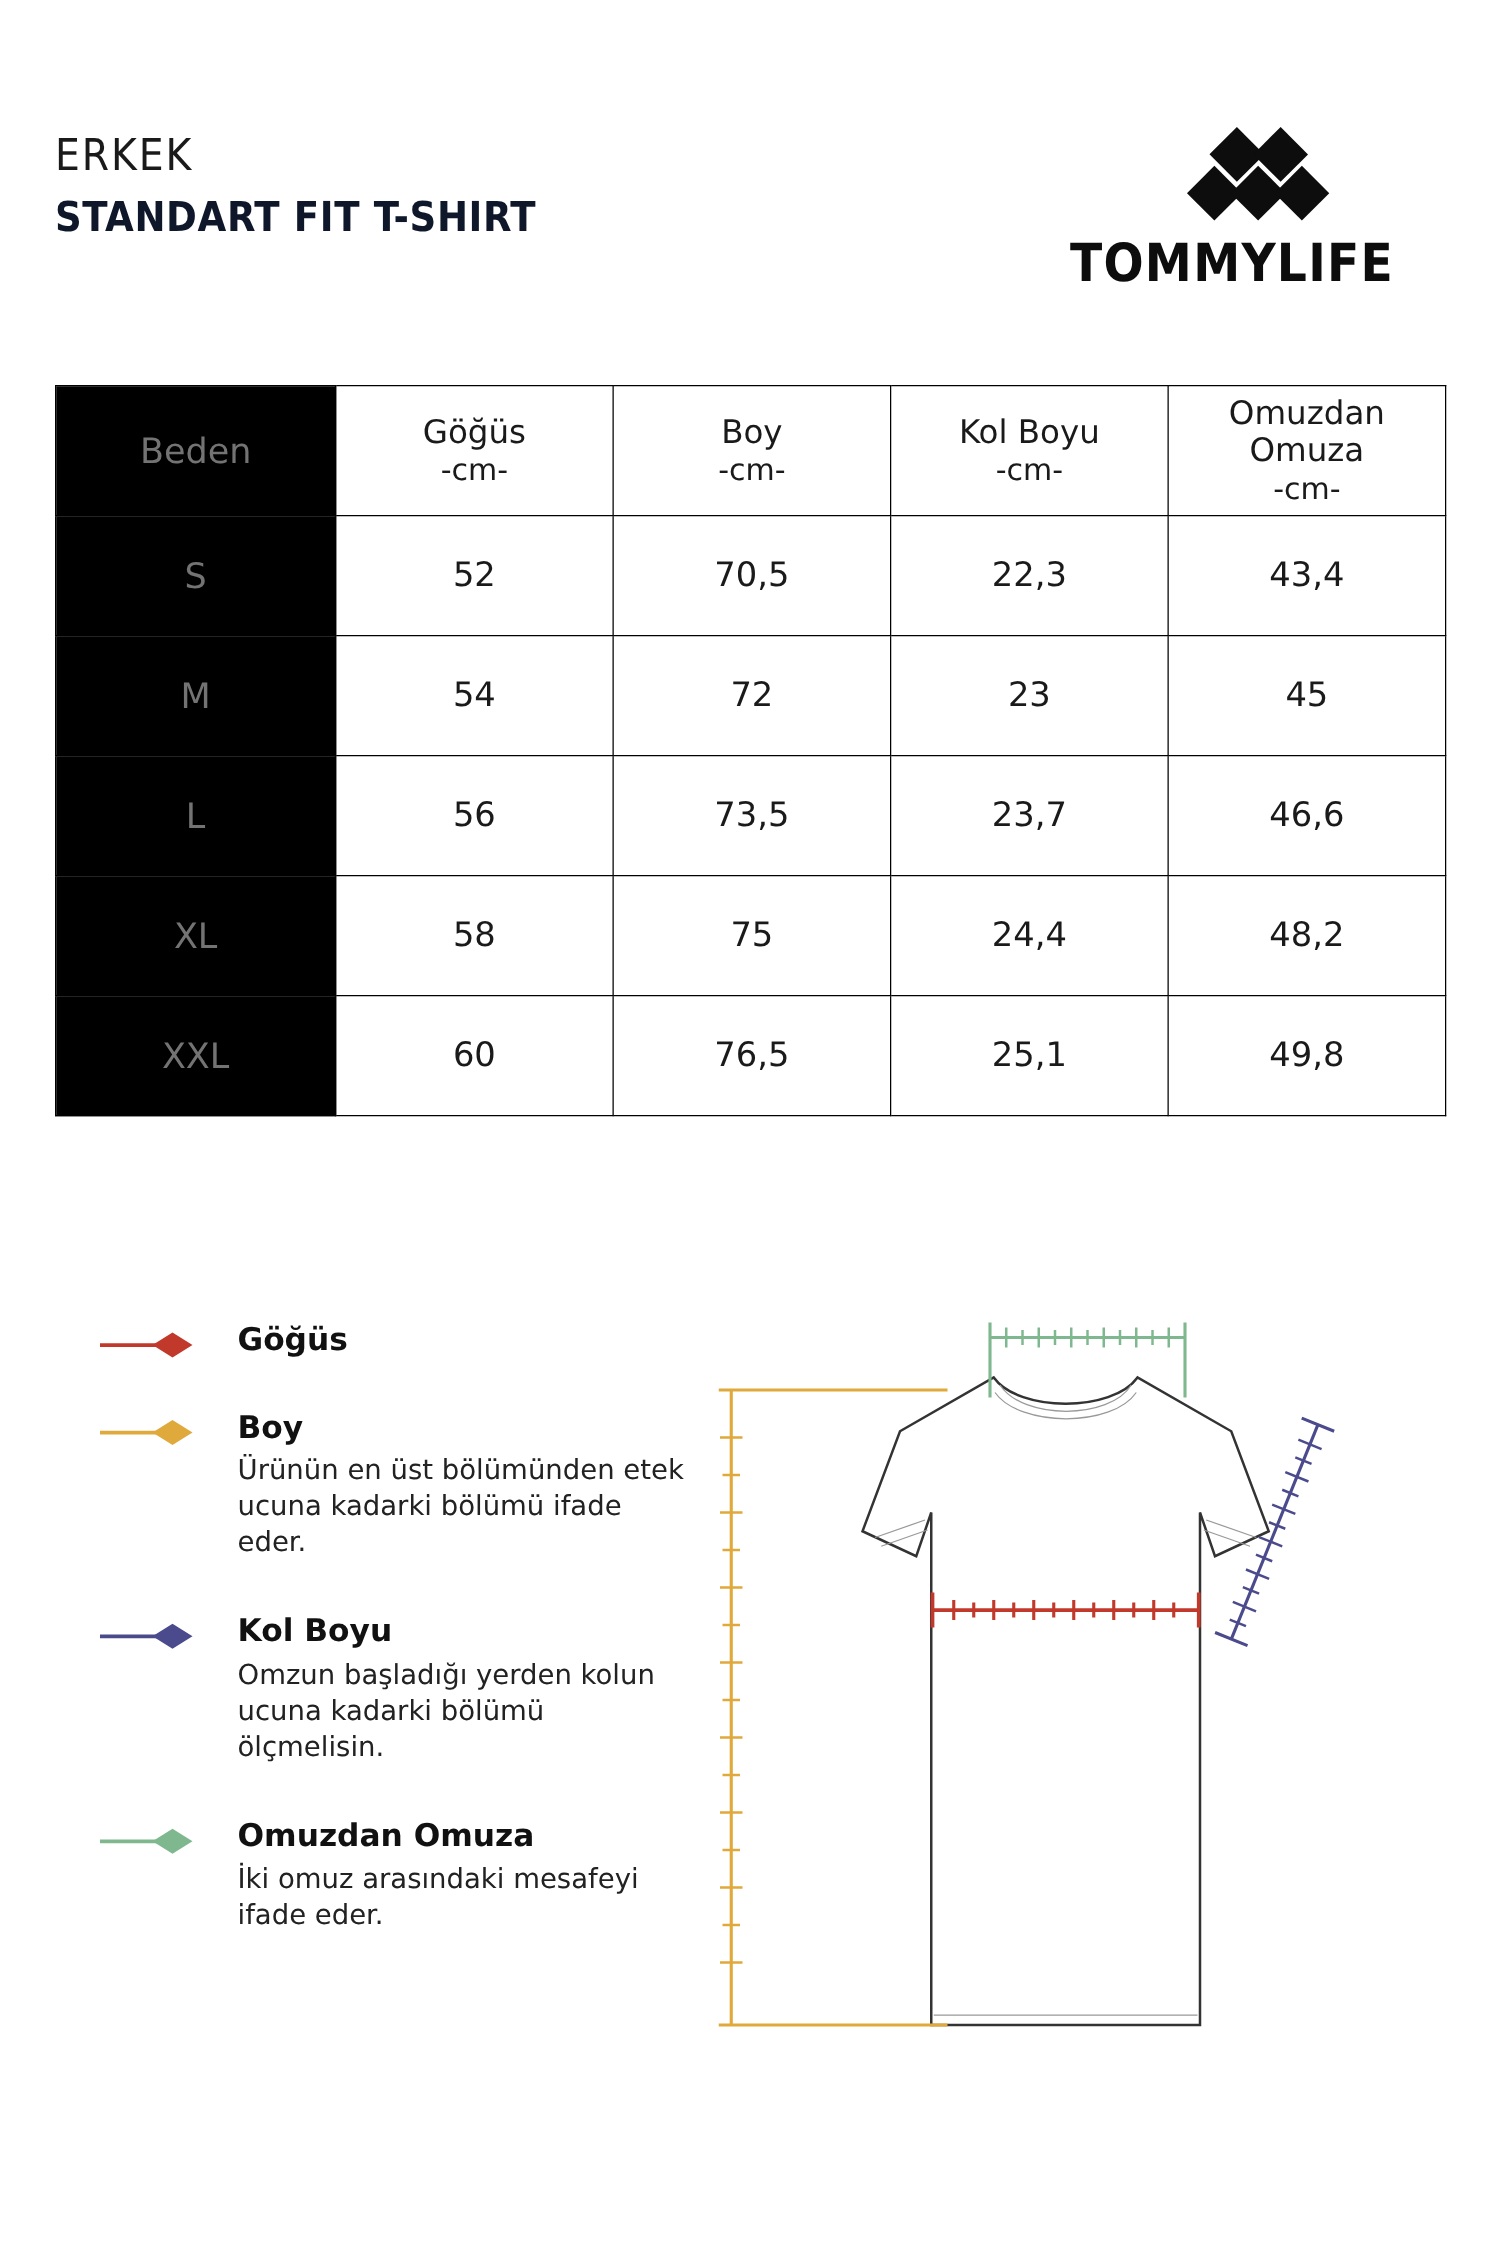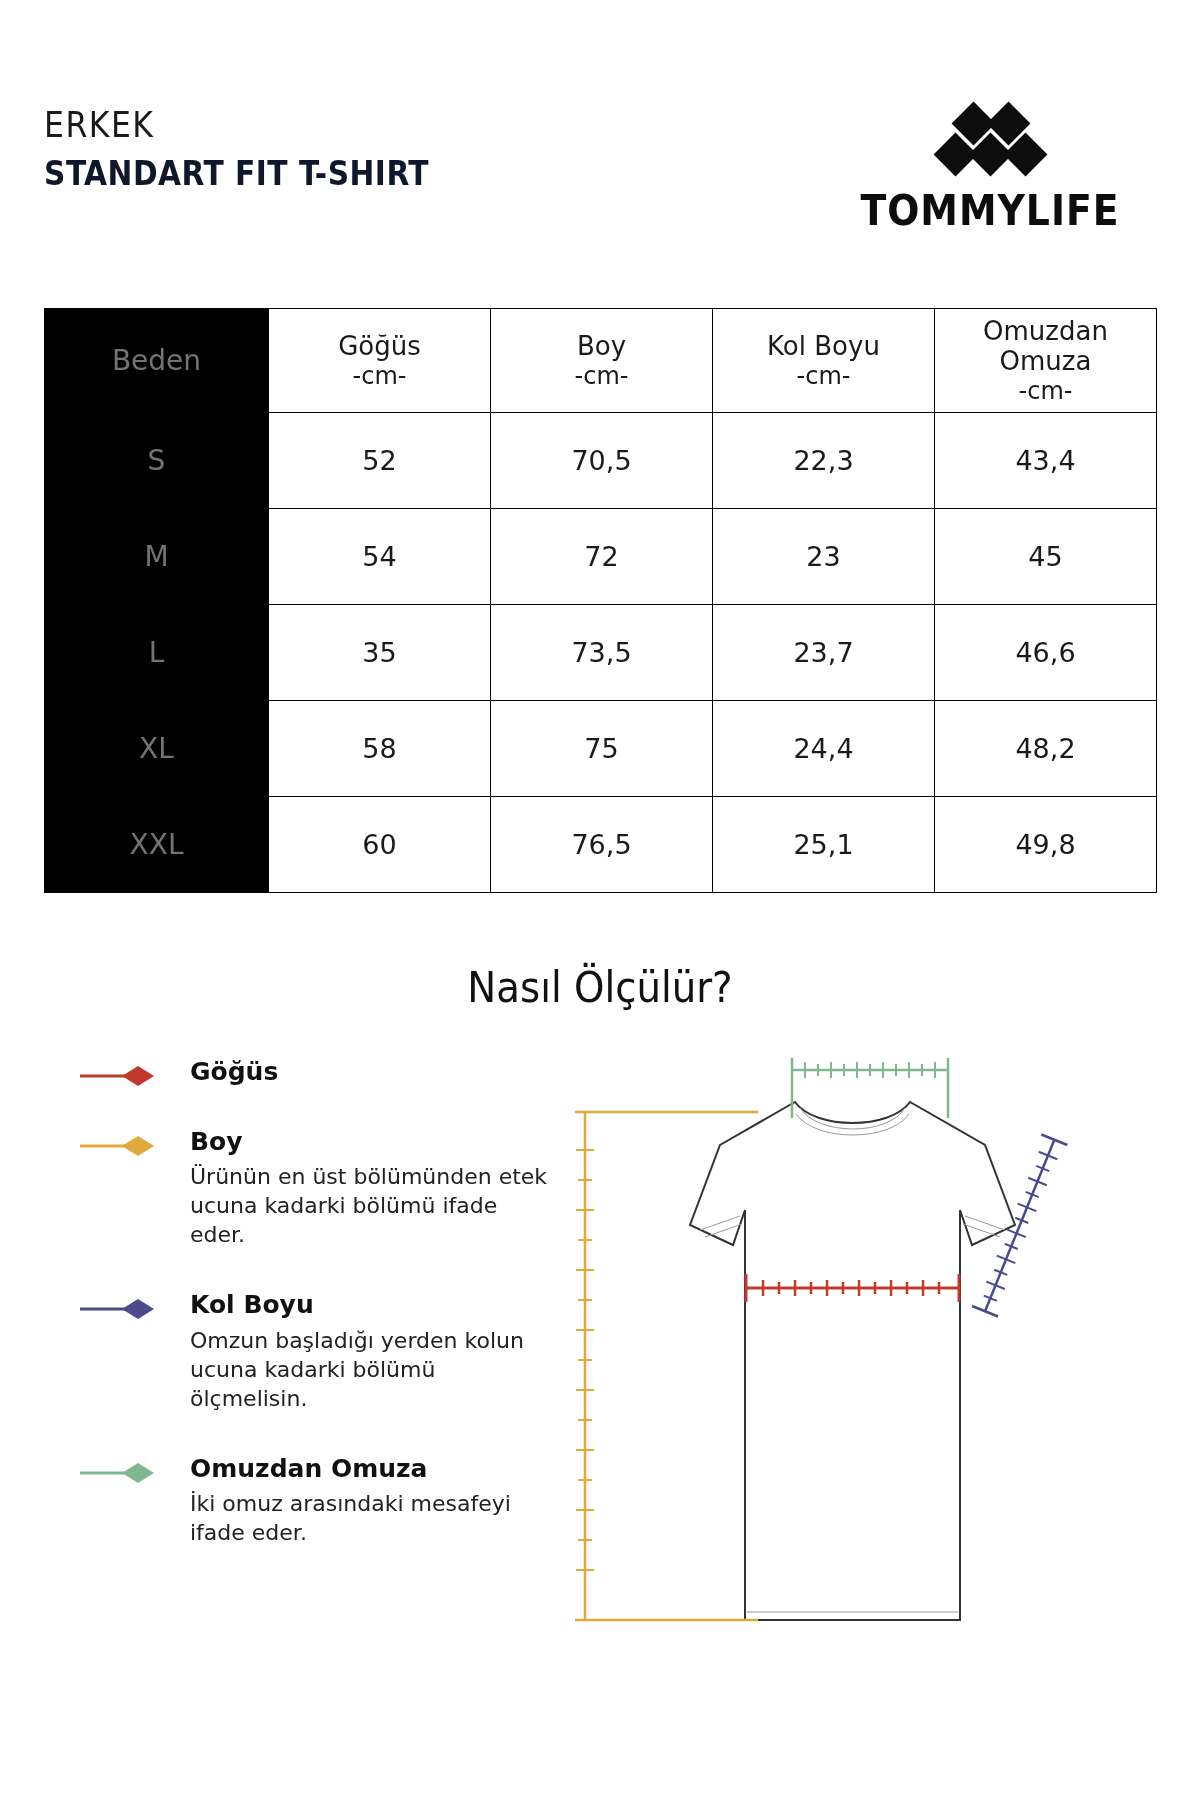--- a/index.html
+++ b/index.html
@@ -38,23 +38,23 @@
     margin-top: 14px;
     font-size: 33px;
     font-weight: 700;
     letter-spacing: 0.5px;
     color: #0f172a;
     line-height: 1;
     font-family: "DejaVu Sans Condensed", "Liberation Sans Narrow", "Liberation Sans", sans-serif;
   }
   .brand-block {
     position: absolute;
-    right: 16px; top: -14px;
+    right: 0; top: -14px;
     width: 300px;
-    text-align: center;
+    text-align: left;
   }
   .brand-mark { width: 300px; height: 90px; display: block; }
   .brand-name {
     font-size: 42px;
     font-weight: 700;
     letter-spacing: 1px;
     color: #0d0d0d;
     line-height: 1;
     margin-top: 6px;
     font-family: "DejaVu Sans Condensed", "Liberation Sans Narrow", "Liberation Sans", sans-serif;
@@ -211,21 +211,21 @@
       </tr>
       <tr>
         <td class="sizecell">M</td>
         <td>54</td>
         <td>72</td>
         <td>23</td>
         <td>45</td>
       </tr>
       <tr>
         <td class="sizecell">L</td>
-        <td>35</td>
+        <td>56</td>
         <td>73,5</td>
         <td>23,7</td>
         <td>46,6</td>
       </tr>
       <tr>
         <td class="sizecell">XL</td>
         <td>58</td>
         <td>75</td>
         <td>24,4</td>
         <td>48,2</td>
@@ -233,21 +233,20 @@
       <tr>
         <td class="sizecell">XXL</td>
         <td>60</td>
         <td>76,5</td>
         <td>25,1</td>
         <td>49,8</td>
       </tr>
     </tbody>
   </table>
 
-  <div class="howto-title">Nasıl Ölçülür?</div>
 
   <div class="legend">
 
     <div class="legend-item">
       <svg class="legend-marker" viewBox="0 0 92 24">
         <line x1="0" y1="12" x2="58" y2="12" stroke="#c0392b" stroke-width="3"></line>
         <polygon points="58,2 74,12 58,22 42,12" fill="#c0392b"></polygon>
       </svg>
       <div class="legend-name">Göğüs</div>
     </div>

